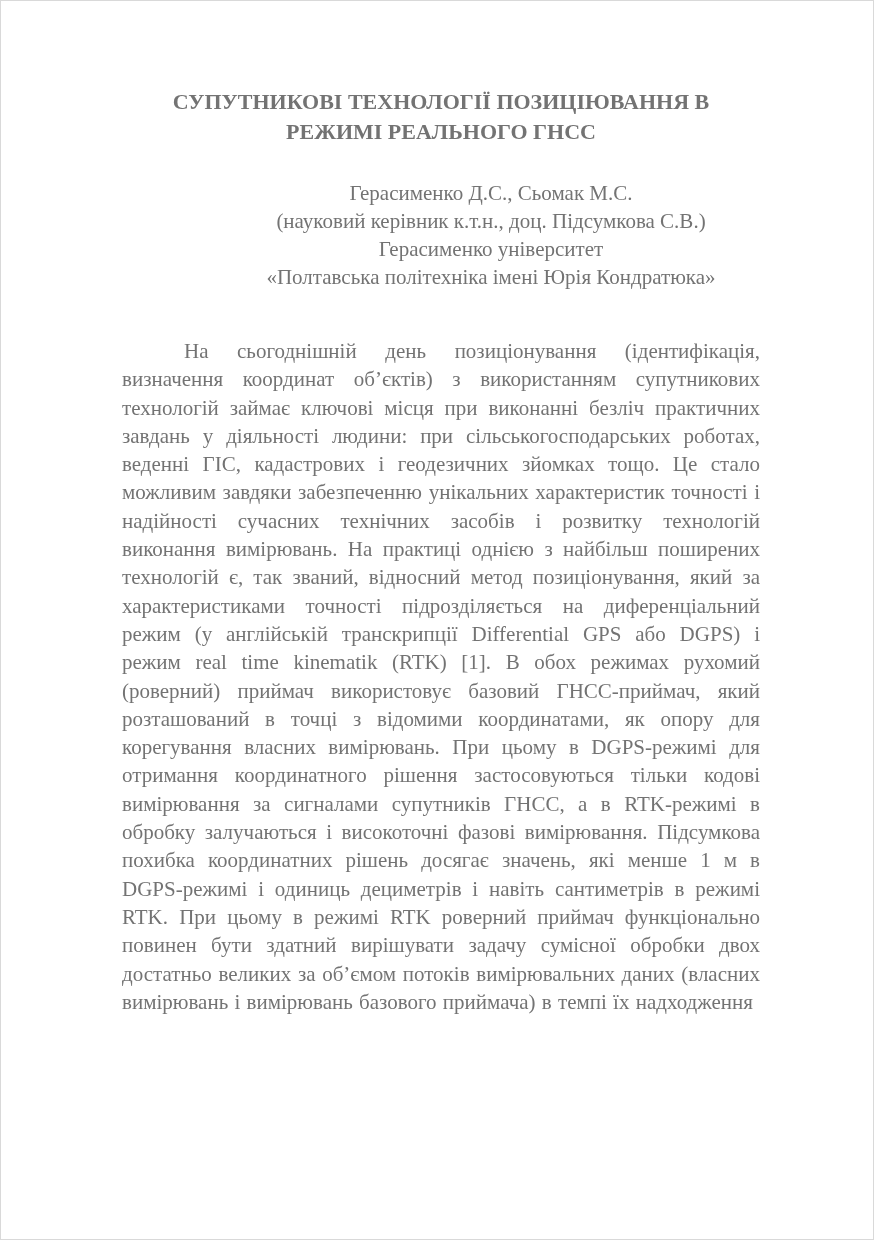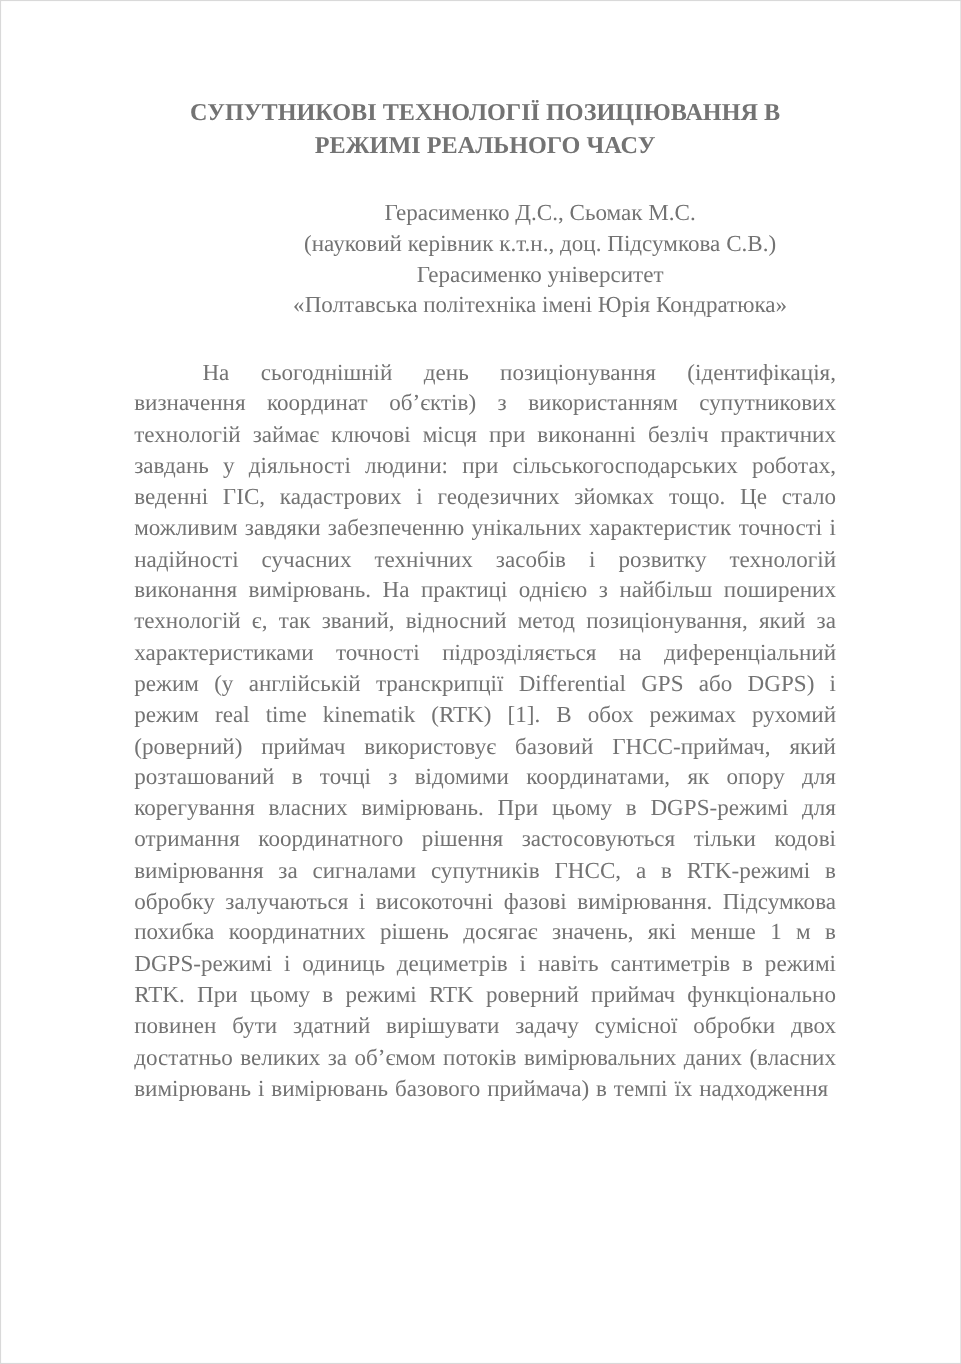--- a/index.html
+++ b/index.html
@@ -37,37 +37,37 @@
   .authors {
     margin: 32px 0 0 100px;
     font-size: 21px;
     line-height: 28px;
     text-align: center;
   }
   .author-line {
     white-space: nowrap;
   }
   .body-par {
-    margin: 33px 0 0 0;
+    margin: 46px 0 0 0;
     font-size: 21px;
     line-height: 28.3px;
     text-align: justify;
     text-indent: 62px;
     word-spacing: 1px;
   }
 </style>
 </head>
 <body>
 
 <div class="page">
   <div class="content">
 
     <h1 class="title">
       <span class="title-line">СУПУТНИКОВІ ТЕХНОЛОГІЇ ПОЗИЦІЮВАННЯ В</span>
-      <span class="title-line">РЕЖИМІ РЕАЛЬНОГО ЧАСУ</span>
+      <span class="title-line">РЕЖИМІ РЕАЛЬНОГО ГНСС</span>
     </h1>
 
     <div class="authors">
       <div class="author-line">Герасименко Д.С., Сьомак М.С.</div>
       <div class="author-line">(науковий керівник к.т.н., доц. Підсумкова С.В.)</div>
       <div class="author-line">Герасименко університет</div>
       <div class="author-line">«Полтавська політехніка імені Юрія Кондратюка»</div>
     </div>
 
     <p class="body-par">На сьогоднішній день позиціонування (ідентифікація, визначення координат об’єктів) з використанням супутникових технологій займає ключові місця при виконанні безліч практичних завдань у діяльності людини: при сільськогосподарських роботах, веденні ГІС, кадастрових і геодезичних зйомках тощо. Це стало можливим завдяки забезпеченню унікальних характеристик точності і надійності сучасних технічних засобів і розвитку технологій виконання вимірювань. На практиці однією з найбільш поширених технологій є, так званий, відносний метод позиціонування, який за характеристиками точності підрозділяється на диференціальний режим (у англійській транскрипції Differential GPS або DGPS) і режим real time kinematik (RTK) [1]. В обох режимах рухомий (роверний) приймач використовує базовий ГНСС-приймач, який розташований в точці з відомими координатами, як опору для корегування власних вимірювань. При цьому в DGPS-режимі для отримання координатного рішення застосовуються тільки кодові вимірювання за сигналами супутників ГНСС, а в RTK-режимі в обробку залучаються і високоточні фазові вимірювання. Підсумкова похибка координатних рішень досягає значень, які менше 1 м в DGPS-режимі і одиниць дециметрів і навіть сантиметрів в режимі RTK. При цьому в режимі RTK роверний приймач функціонально повинен бути здатний вирішувати задачу сумісної обробки двох достатньо великих за об’ємом потоків вимірювальних даних (власних вимірювань і вимірювань базового приймача) в темпі їх надходження</p>

